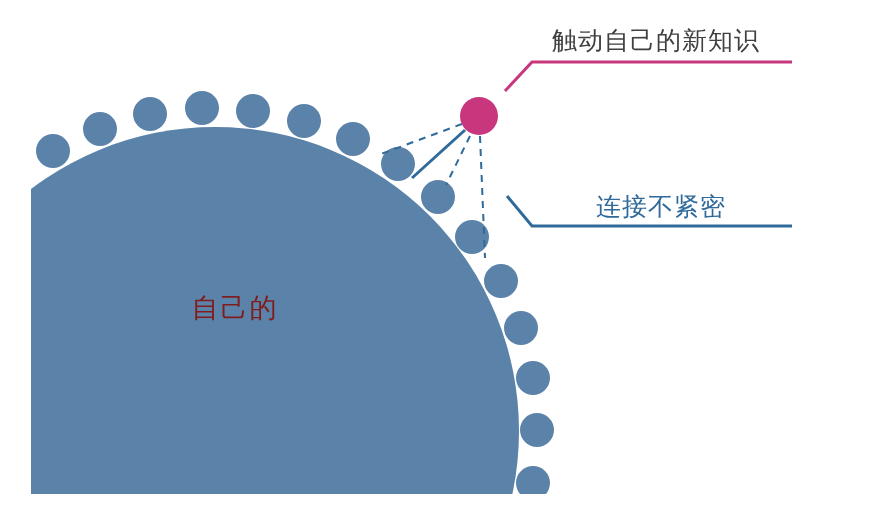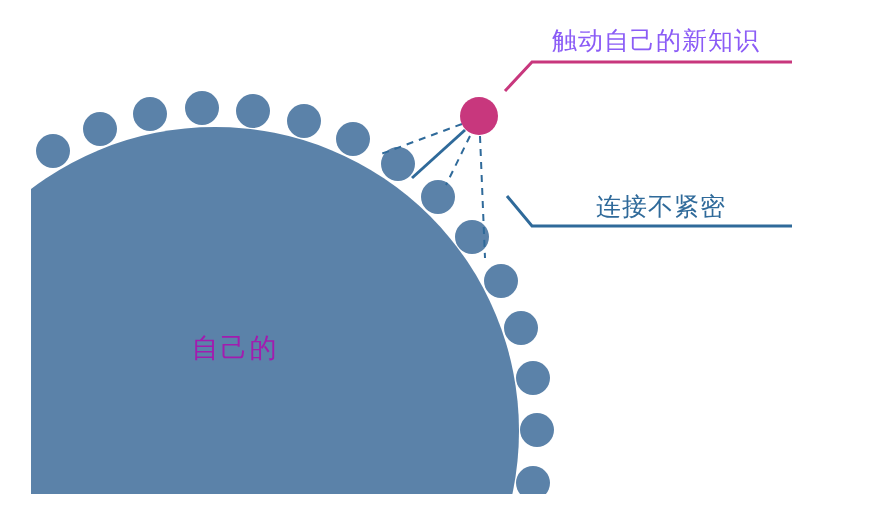--- a/index.html
+++ b/index.html
@@ -1,23 +1,23 @@
 <!DOCTYPE html>
 <html><head>
   <meta charset="utf-8">
   <style>
     html, body { margin: 0; padding: 0; background: #ffffff; }
     body { width: 880px; height: 512px; position: relative; overflow: hidden;
            font-family: "DejaVu Sans", "Liberation Sans", sans-serif; }
     #stage { position: absolute; left: 0; top: 0; width: 880px; height: 512px; }
     .label { position: absolute; font-size: 25px; letter-spacing: 1px; white-space: nowrap; font-weight: 300; }
-    .label-pink { left: 552px; top: 24px; color: #8b5cf6; }
+    .label-pink { left: 552px; top: 24px; color: #404040; }
     .label-blue { left: 596px; top: 190px; color: #2f6a9a; text-align: right; }
-    .center-text { position: absolute; left: 170px; top: 288px; width: 130px; color: #a21caf;
-                   font-size: 27px; line-height: 40px; text-align: center; letter-spacing: 2px; font-weight: 300; margin-top: 40px; }
+    .center-text { position: absolute; left: 170px; top: 288px; width: 130px; color: #7f1d1d;
+                   font-size: 27px; line-height: 40px; text-align: center; letter-spacing: 2px; font-weight: 300; }
     .center-text div { display: block; }
   </style>
 </head>
 <body>
 
 <svg id="stage" width="880" height="512" viewBox="0 0 880 512" xmlns="http://www.w3.org/2000/svg">
   <defs>
     <clipPath id="clip-core">
       <rect x="31" y="0" width="849" height="494"></rect>
     </clipPath>

